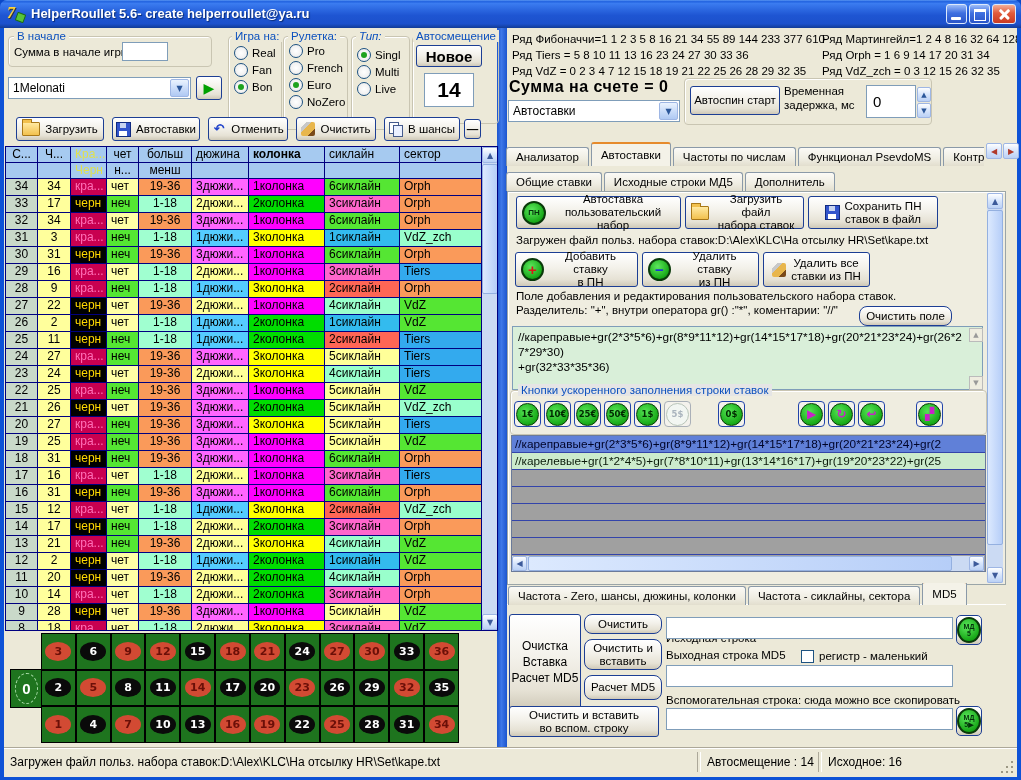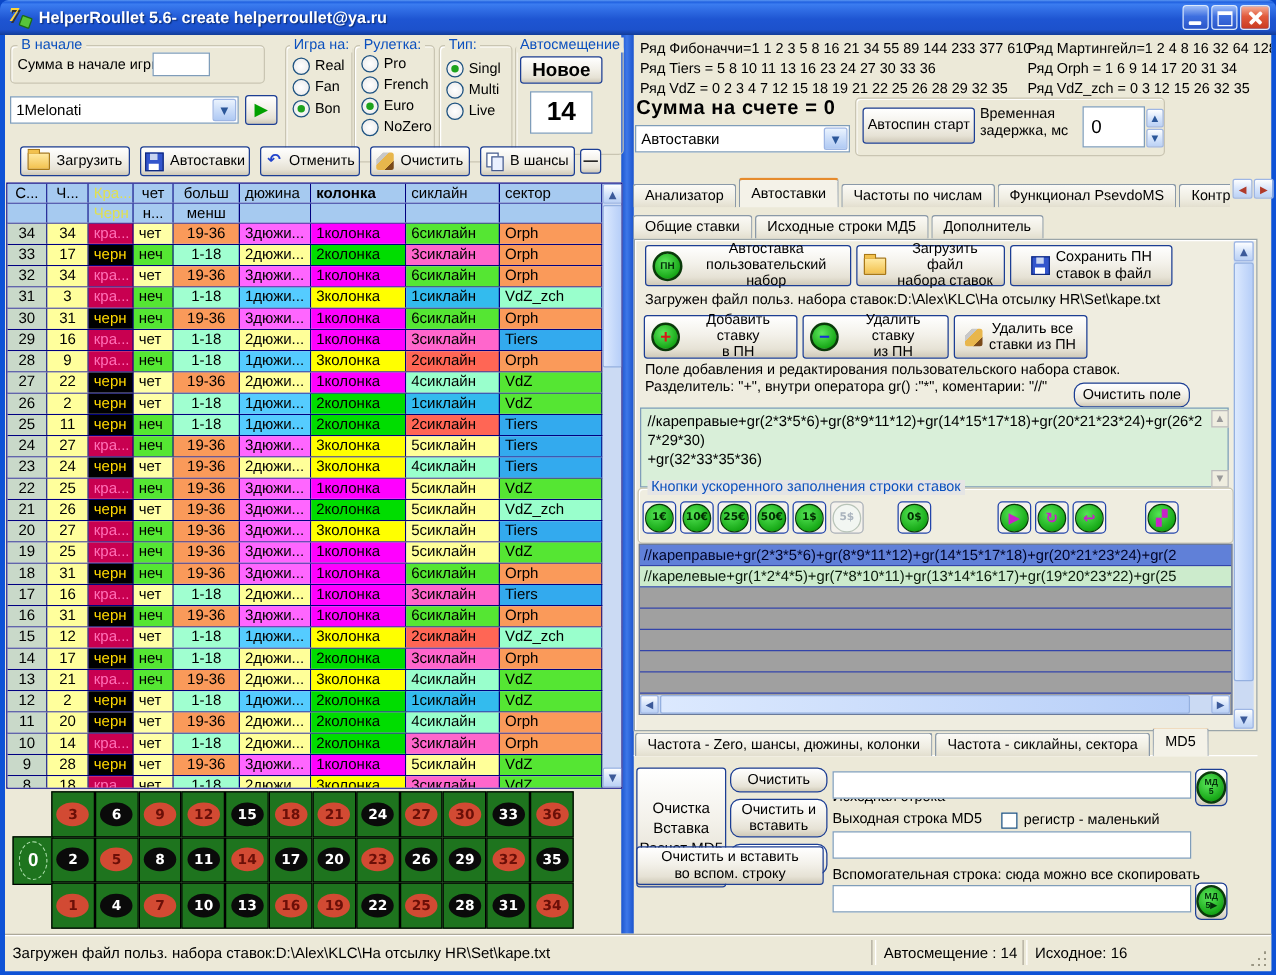--- a/index.html
+++ b/index.html
@@ -225,21 +225,21 @@
         <div class="radio checked"></div>
         <div class="radio-lbl">Euro</div>
       </div>
       <div class="radio-row">
         <div class="radio"></div>
         <div class="radio-lbl">NoZero</div>
       </div>
     </div>
 
   <div class="gbox" style="left:351px;top:36px;width:57px;height:92px;"></div>
-  <div class="gtitle" style="left:356px;top:30px;">Тип:</div>
+  <div class="gtitle" style="left:356px;top:30px;font-style:italic;">Тип:</div>
   <div class="abs" style="left:351px;top:46px;">
       <div class="radio-row">
         <div class="radio checked"></div>
         <div class="radio-lbl">Singl</div>
       </div>
       <div class="radio-row">
         <div class="radio"></div>
         <div class="radio-lbl">Multi</div>
       </div>
       <div class="radio-row">
@@ -881,21 +881,21 @@
   </div>
   <div class="lbl" style="left:666px;top:649px;">Выходная строка MD5</div>
   <div class="checkbox" style="left:801px;top:650px;"></div>
   <div class="lbl" style="left:819px;top:650px;">регистр  - маленький</div>
   <input class="field abs" style="left: 666px; top: 665px; width: 287px; height: 22px;" readonly="" value="">
   <div class="lbl" style="left:666px;top:694px;">Вспомогательная строка: сюда можно все скопировать</div>
   <input class="field abs" style="left: 666px; top: 708px; width: 287px; height: 22px;" readonly="" value="">
   <div class="btn abs" style="left:956px;top:706px;width:26px;height:30px;border-radius:5px;">
     <span class="gcirc icon-md5">МД<br>5▶</span>
   </div>
-  <div class="btn abs two-line" style="left:509px;top:677px;width:150px;height:31px;">Очистить и  вставить<br>во вспом. строку</div>
+  <div class="btn abs two-line" style="left:509px;top:706px;width:150px;height:31px;">Очистить и  вставить<br>во вспом. строку</div>
 
   <div id="statusbar">
     <div class="status-text" style="left:6px;">Загружен файл польз. набора ставок:D:\Alex\KLC\На отсылку HR\Set\kape.txt</div>
     <div class="sdiv" style="left:693px;"></div>
     <div class="status-text" style="left:703px;">Автосмещение : 14</div>
     <div class="sdiv" style="left:814px;"></div>
     <div class="status-text" style="left:824px;">Исходное: 16</div>
     <div id="grip"></div>
   </div>
 </div>

